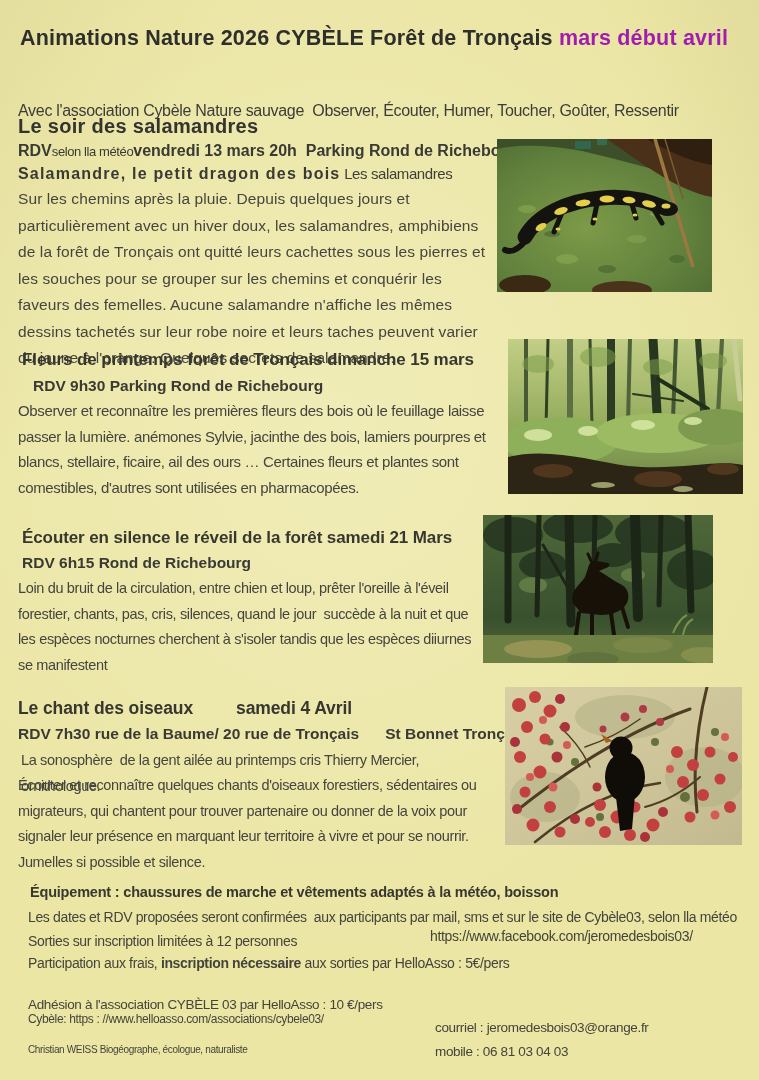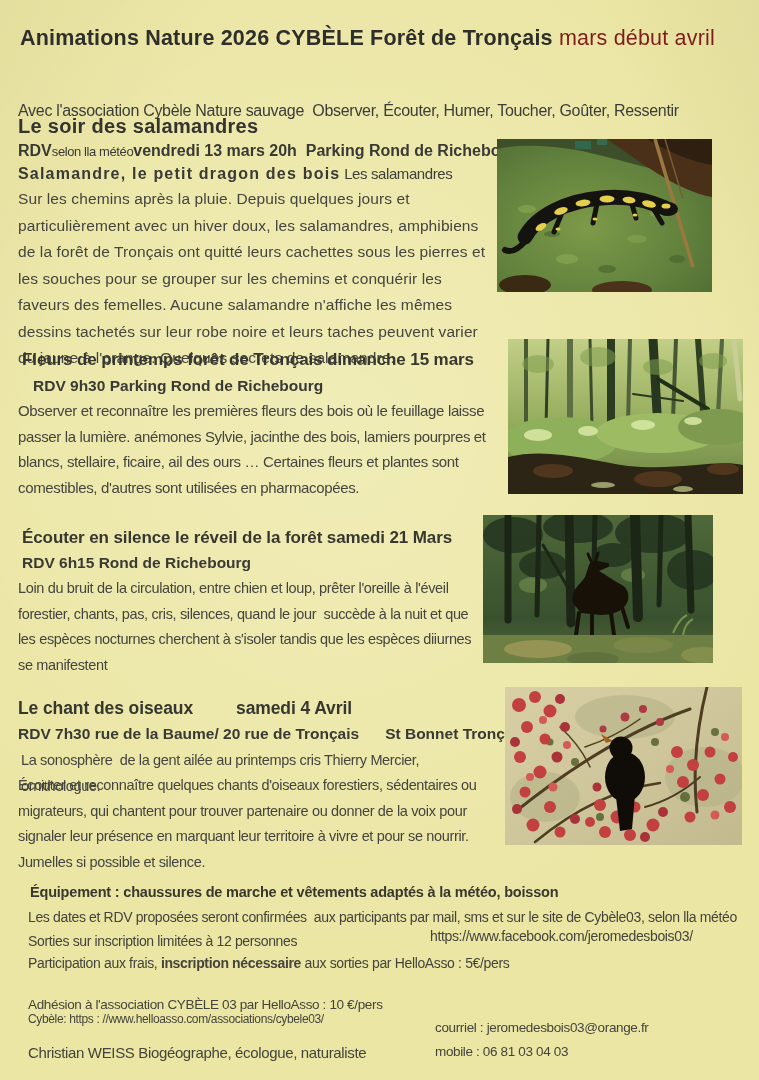--- a/index.html
+++ b/index.html
@@ -12,21 +12,21 @@
   }
   .paper-sheen{
     position:absolute;inset:0;pointer-events:none;
     background:
       radial-gradient(ellipse 90% 70% at 45% 40%, rgba(255,255,240,0.25), rgba(255,255,240,0) 70%),
       linear-gradient(115deg, rgba(120,110,60,0.06) 0%, rgba(120,110,60,0) 18%),
       linear-gradient(250deg, rgba(120,110,60,0.08) 0%, rgba(120,110,60,0) 14%);
   }
   .abs{position:absolute;white-space:pre-wrap;}
   .title{font-size:21.5px;font-weight:bold;color:#2e2e2b;letter-spacing:0.2px;}
-  .title-light{font-weight:normal;color:#7f1d1d;}
+  .title-light{font-weight:bold;color:#a21caf;}
   .subtitle{font-size:16px;color:#3c3c38;letter-spacing:-0.3px;}
   .h1{font-size:20px;font-weight:bold;color:#333330;letter-spacing:0.3px;}
   .h2{font-size:17px;font-weight:bold;color:#37372f;letter-spacing:-0.1px;}
   .rdv{font-size:16px;font-weight:bold;color:#3a3a35;}
   .rdv-note{font-size:13px;font-weight:normal;letter-spacing:-0.4px;}
   .subhead-b{font-size:16px;font-weight:bold;letter-spacing:1.2px;color:#3a3a35;}
   .subhead-l{font-size:15px;letter-spacing:-0.4px;}
   .body-text{font-size:15.5px;line-height:26.5px;color:#45453f;letter-spacing:0.1px;}
   .body-cond{font-size:14.5px;line-height:25.5px;letter-spacing:-0.35px;}
   .foot-b{font-size:14.5px;font-weight:bold;color:#38382f;letter-spacing:-0.2px;}
@@ -322,14 +322,14 @@
 </div>
 
 <div class="abs foot-b" style="left:30px;top:884px;">Équipement : chaussures de marche et vêtements adaptés à la météo, boisson</div>
 <div class="abs foot" style="left:28px;top:909px;">Les dates et RDV proposées seront confirmées  aux participants par mail, sms et sur le site de Cybèle03, selon lla météo</div>
 <div class="abs foot" style="left:28px;top:933px;">Sorties sur inscription limitées à 12 personnes</div>
 <div class="abs foot" style="left:430px;top:928px;">https://www.facebook.com/jeromedesbois03/</div>
 <div class="abs foot" style="left:28px;top:955px;"><span>Participation aux frais, </span><span style="font-weight:bold;">inscription nécessaire</span><span> aux sorties par HelloAsso : 5€/pers</span></div>
 <div class="abs foot" style="left:28px;top:997px;font-size:13.5px;">Adhésion à l'association CYBÈLE 03 par HelloAsso : 10 €/pers</div>
 <div class="abs foot" style="left:28px;top:1012px;font-size:12px;">Cybèle: https : //www.helloasso.com/associations/cybele03/</div>
 <div class="abs foot" style="left:435px;top:1020px;font-size:13.5px;">courriel : jeromedesbois03@orange.fr</div>
-<div class="abs foot" style="left:28px;top:1044px;font-size:15px;">Christian WEISS Biogéographe, écologue, naturaliste</div>
+<div class="abs foot" style="left:28px;top:1044px;font-size:10px;">Christian WEISS Biogéographe, écologue, naturaliste</div>
 <div class="abs foot" style="left:435px;top:1044px;font-size:13.5px;">mobile : 06 81 03 04 03</div>
 
 </body></html>

